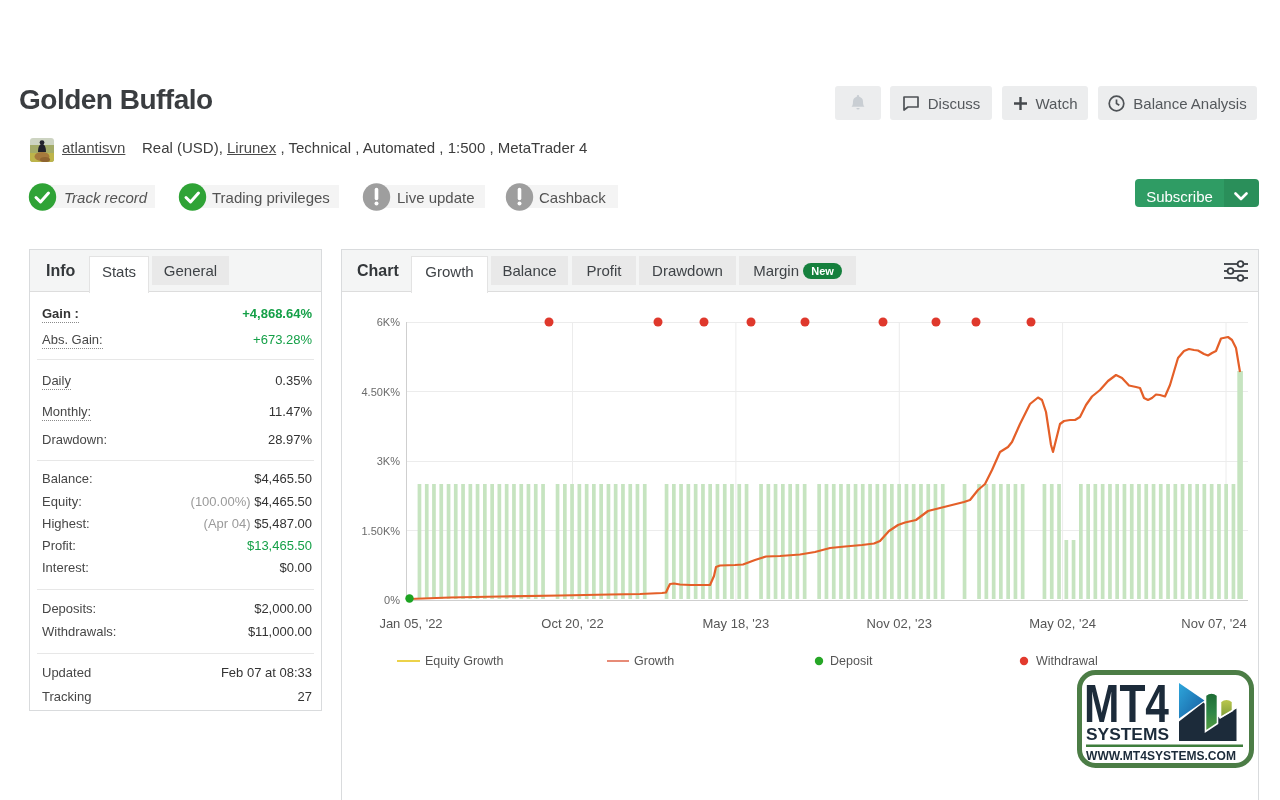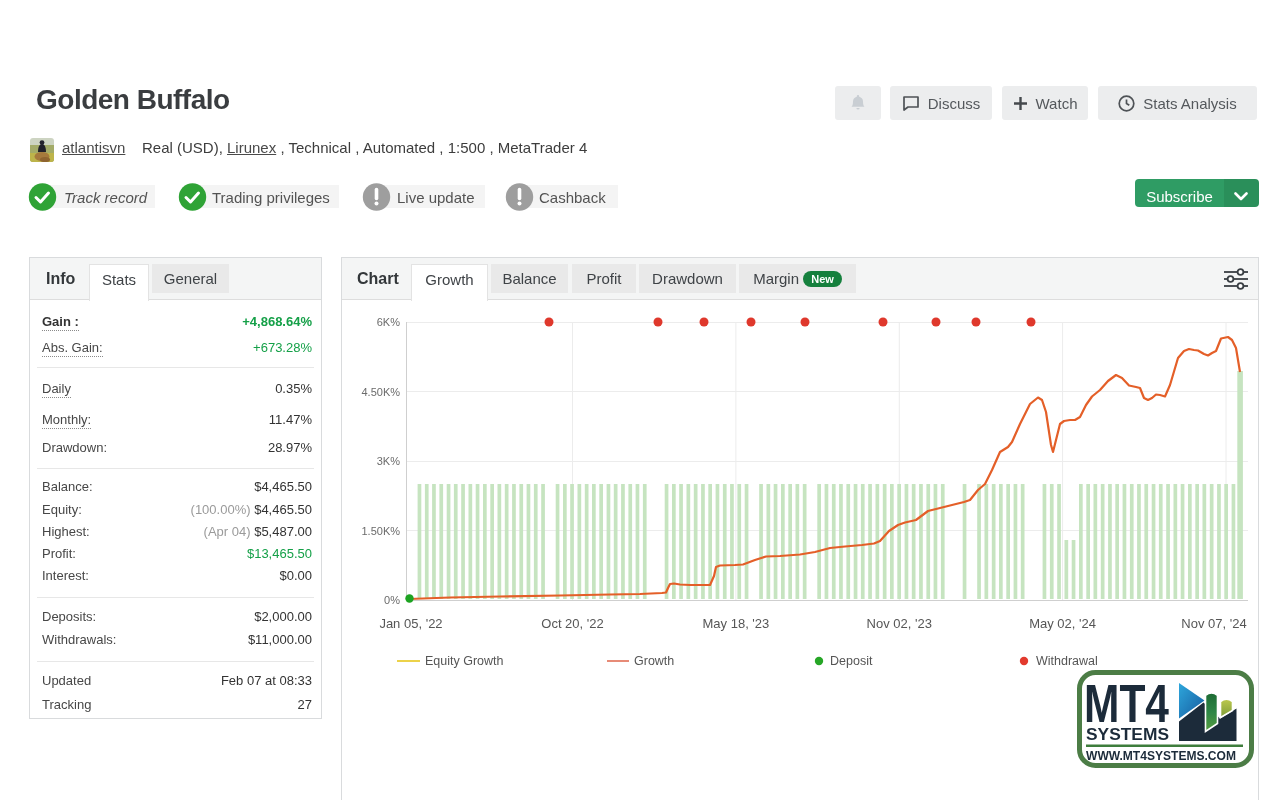--- a/index.html
+++ b/index.html
@@ -1,25 +1,25 @@
 <!DOCTYPE html>
 <html><head>
 <meta charset="utf-8">
 <style>
 * { margin:0; padding:0; box-sizing:border-box; }
 html,body { width:1280px; height:800px; background:#fff; font-family:"Liberation Sans", sans-serif; overflow:hidden; }
 .abs { position:absolute; }
-#title { left:36px; top:84px; font-size:28px; font-weight:bold; color:#3a3d40; letter-spacing:-0.5px; }
+#title { left:19px; top:84px; font-size:28px; font-weight:bold; color:#3a3d40; letter-spacing:-0.5px; }
 .topbtn { position:absolute; top:86px; height:34px; background:#ecedee; border-radius:3px; color:#54585c; font-size:15px; display:flex; align-items:center; justify-content:center; gap:8px; }
 .userline { position:absolute; top:139px; left:62px; font-size:15px; color:#3d3d3d; }
 .userline a { color:#4a4a4a; text-decoration:underline; }
 .badge-rect { position:absolute; top:184.5px; height:23.5px; background:#f4f4f4; }
 .badge-text { position:absolute; top:189px; font-size:15px; color:#535353; }
 
-.panel { position:absolute; top:249px; background:#fff; border:1px solid #d9dbdd;margin-top:8px; }
+.panel { position:absolute; top:249px; background:#fff; border:1px solid #d9dbdd; }
 .phead { position:absolute; left:0; top:0; right:0; height:42px; background:#f4f5f5; border-bottom:1px solid #ddd; }
 .ptitle { position:absolute; top:0; height:42px; line-height:42px; font-size:16px; font-weight:bold; color:#33373a; }
 .tab { position:absolute; top:6px; height:29px; line-height:29px; background:#e9e9e9; text-align:center; font-size:15px; color:#3f4347; }
 .tab.active { background:#fff; height:37px; line-height:29px; border:1px solid #e3e3e3; border-bottom:none; }
 
 .row { position:absolute; left:12px; right:9px; height:17px; font-size:13px; color:#474747; }
 .row .lbl { float:left; }
 .row .val { float:right; color:#333; }
 .row .dot { border-bottom:1px dotted #8a8a8a; padding-bottom:1px; }
 .row .green { color:#15a048; }
@@ -45,21 +45,21 @@
   <svg width="15" height="15" viewBox="0 0 15 15">
       <path stroke="#45494d" stroke-width="2.4" d="M7.5 1v13M1 7.5h13"></path>
     </svg>
   <span>Watch</span>
 </div>
 <div class="topbtn" style="left:1098px; width:159px;">
   <svg width="17" height="17" viewBox="0 0 17 17">
       <circle cx="8.5" cy="8.5" r="7.3" fill="none" stroke="#4e5256" stroke-width="1.7"></circle>
       <path fill="none" stroke="#4e5256" stroke-width="1.7" d="M8.5 4.5v4l2.8 1.7"></path>
     </svg>
-  <span>Stats Analysis</span>
+  <span>Balance Analysis</span>
 </div>
 
 <svg class="abs" style="left:30px; top:138px; border-radius:3px;" width="24" height="24" viewBox="0 0 24 24">
   <rect width="24" height="24" fill="#cdd4c2"></rect>
   <rect y="7" width="24" height="17" fill="#a3ab68"></rect>
   <rect y="15" width="24" height="9" fill="#bdb44a"></rect>
   <ellipse cx="12" cy="18.5" rx="7.5" ry="4.6" fill="#a5793c"></ellipse>
   <ellipse cx="15" cy="21.5" rx="5" ry="2.6" fill="#8f6430"></ellipse>
   <path d="M8 14c0-4 1-8 4-8s4 4 4 8z" fill="#20202a"></path>
   <circle cx="12" cy="4.6" r="2.4" fill="#23232e"></circle>

